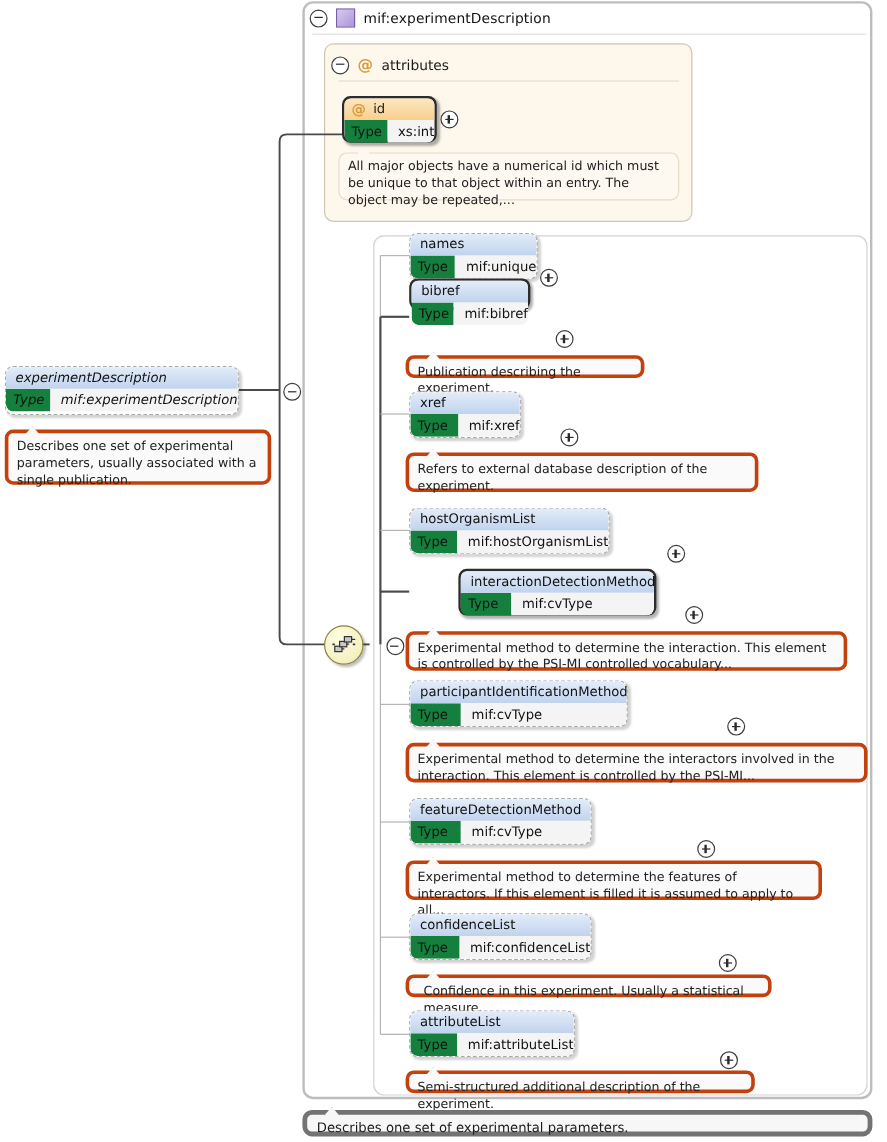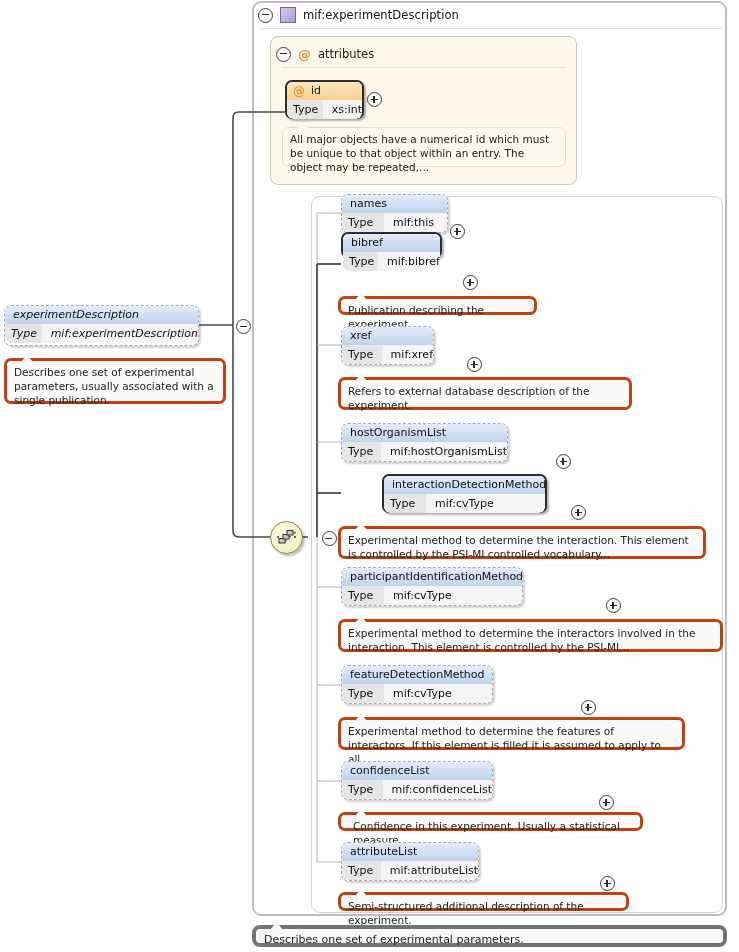--- a/index.html
+++ b/index.html
@@ -89,21 +89,21 @@
     box-sizing:border-box;
   }
   .node .typerow{
     height:19px;display:flex;align-items:stretch;
     border-bottom-left-radius:6px;border-bottom-right-radius:6px;
     overflow:hidden;
     box-sizing:border-box;
   }
   .node .tkey{
     width:42px;font-size:11px;line-height:19px;padding-left:6px;
-    background:#e5e5e5;color:#111;box-sizing:border-box;
+    background:#15803d;color:#111;box-sizing:border-box;
     border-bottom-left-radius:6px;
     white-space:nowrap;
   }
   .node .tval{
     flex:1;font-size:11px;line-height:19px;padding-left:9px;
     background:#f4f4f4;color:#111;box-sizing:border-box;
     border-bottom-right-radius:6px;
     white-space:nowrap;
   }
 
@@ -298,21 +298,21 @@
 <div class="abs annot" id="root-annot">
   <span class="ptr"></span>
   <span>Describes one set of experimental parameters, usually associated with a single publication.</span>
 </div>
 
 
 <div id="children-host"><div class="abs node elem optional" style="left: 341px; top: 194px; width: 107px; height: 39px;">
       <div class="title">names</div>
       <div class="typerow">
         <span class="tkey">Type</span>
-        <span class="tval">mif:this</span>
+        <span class="tval">mif:unique</span>
       </div>
     </div><span class="abs expand-circle" style="left: 450px; top: 206px;"></span><div class="abs node elem required" style="left: 341px; top: 232px; width: 101px; height: 26px;">
       <div class="title">bibref</div>
       <div class="typerow">
         <span class="tkey">Type</span>
         <span class="tval">mif:bibref</span>
       </div>
     </div><span class="abs expand-circle" style="left: 448px; top: 257px;"></span><div class="abs annot" style="left: 338px; top: 296px; width: 199px; height: 19px;"><span class="ptr"></span><span>Publication describing the experiment.</span></div><div class="abs node elem optional" style="left: 341px; top: 326px; width: 93px; height: 39px;">
       <div class="title">xref</div>
       <div class="typerow">

